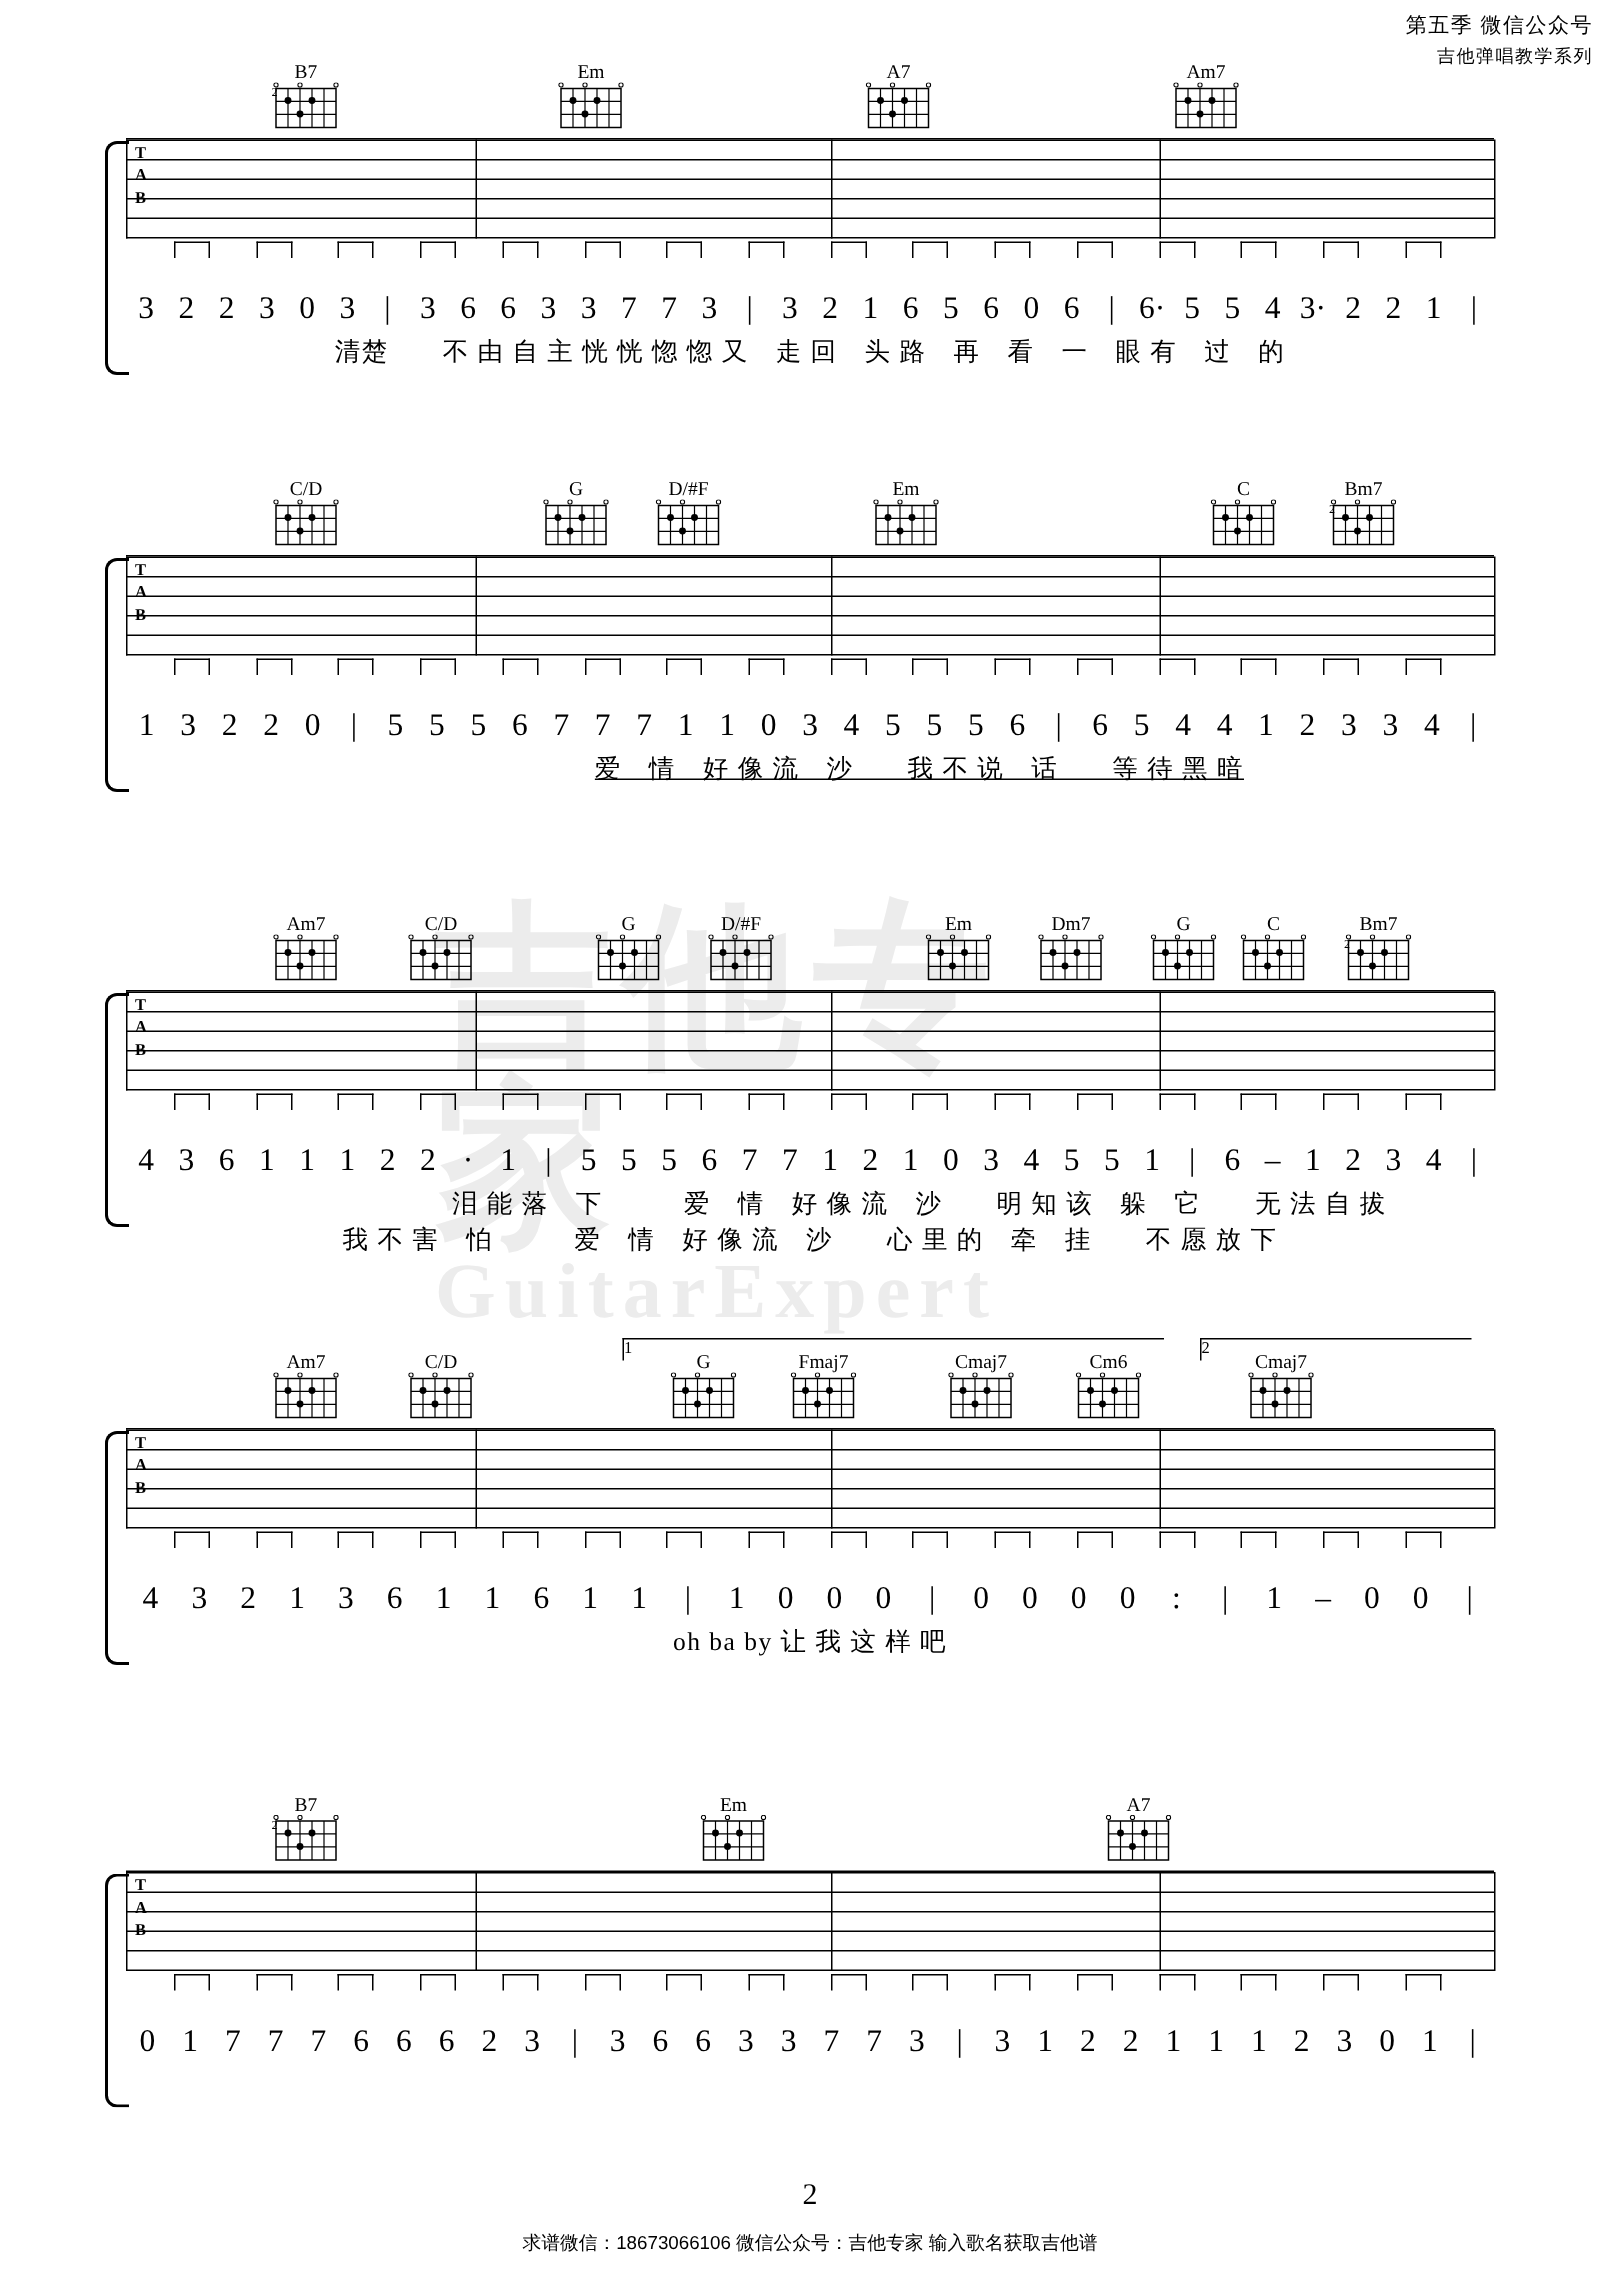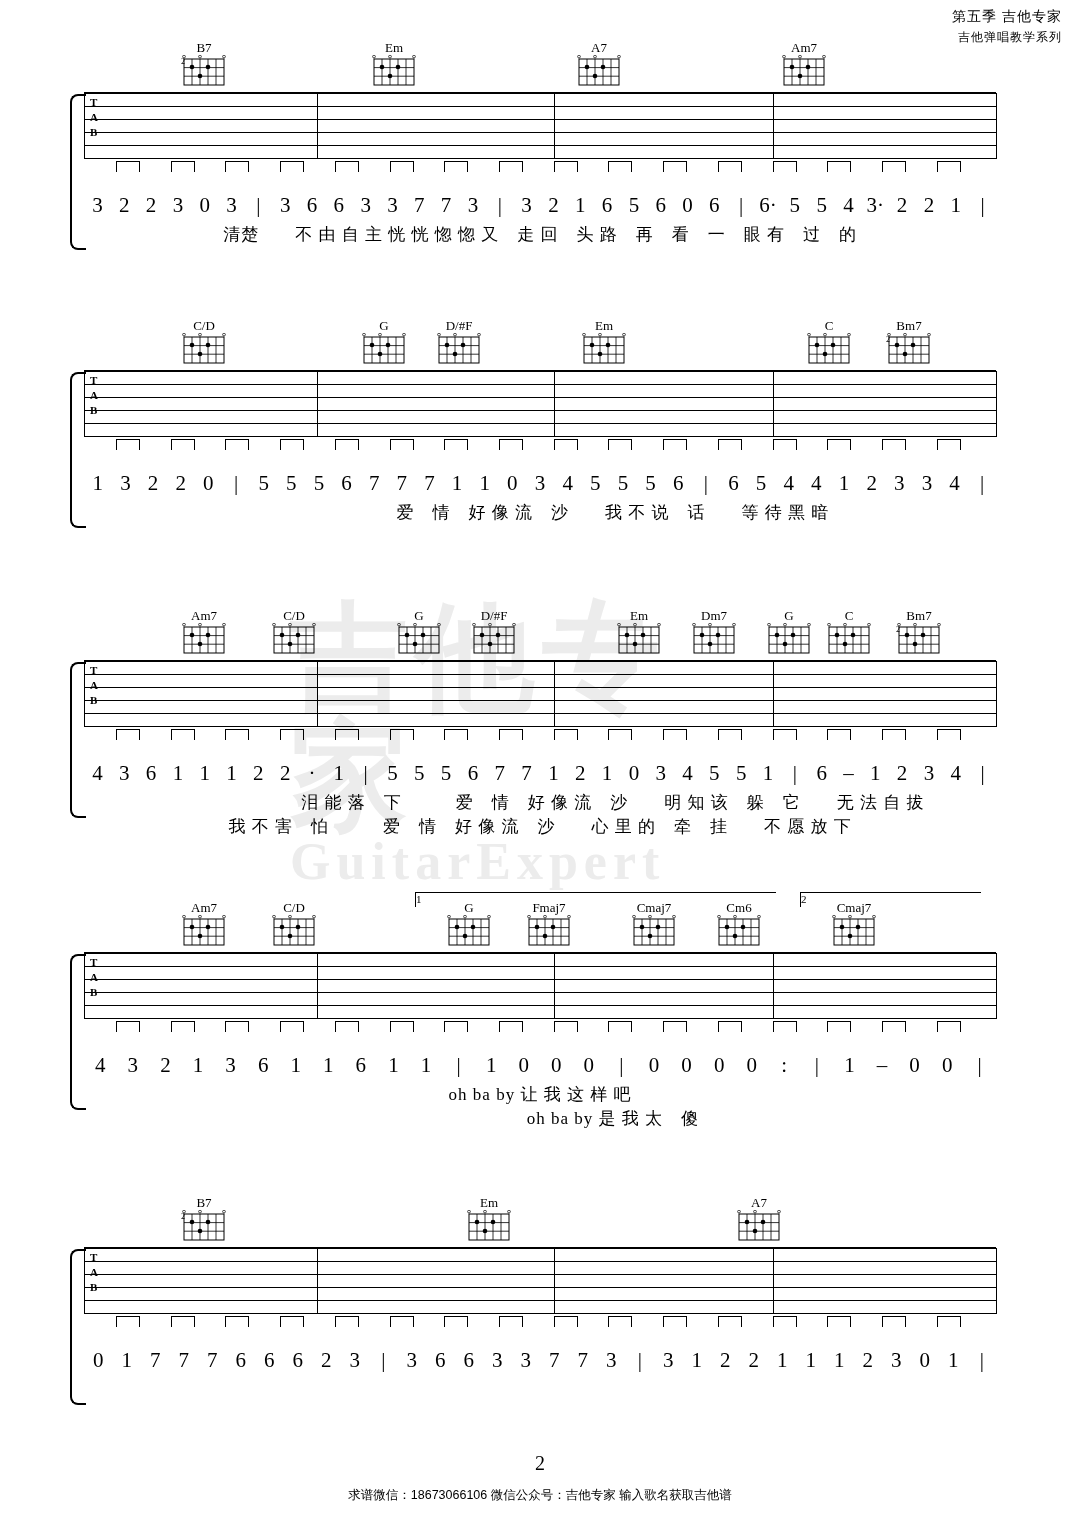--- a/index.html
+++ b/index.html
@@ -39,21 +39,21 @@
   .ly{position:absolute;text-align:center;transform:translateX(-50%);white-space:nowrap;}
 
   
   .pageno{position:absolute;left:0;right:0;top:1452px;text-align:center;font-size:20px;font-family:"Liberation Serif",serif;}
   .footer{position:absolute;left:0;right:0;top:1487px;text-align:center;font-size:12.5px;font-family:"Liberation Sans",sans-serif;}
 </style>
 </head>
 <body>
 
 <div class="header">
-  <div class="line1">第五季 吉他专家</div>
+  <div class="line1">第五季 微信公众号</div>
   <div class="line2">吉他弹唱教学系列</div>
 </div>
 
 <div class="watermark">
   <div>吉他专家</div>
   <div class="w2">GuitarExpert</div>
 </div>
 
 <div id="sheet">
     <div class="system" style="top: 40px;">
@@ -403,21 +403,21 @@
         <div class="n" style="left: 77.2727%; font-size: 21px;">4</div>
         <div class="n" style="left: 80.303%; font-size: 21px;">4</div>
         <div class="n" style="left: 83.3333%; font-size: 21px;">1</div>
         <div class="n" style="left: 86.3636%; font-size: 21px;">2</div>
         <div class="n" style="left: 89.3939%; font-size: 21px;">3</div>
         <div class="n" style="left: 92.4242%; font-size: 21px;">3</div>
         <div class="n" style="left: 95.4545%; font-size: 21px;">4</div>
         <div class="n" style="left: 98.4848%; font-size: 21px;">|</div>
       </div>
       <div class="lyrrow">
-        <div class="ly" style="left: 58%; letter-spacing: 1px;">爱　情　好 像 流　沙　　我 不 说　话　　等 待 黑 暗</div>
+        <div class="ly" style="left: 58%; letter-spacing: 1px; text-decoration: underline;">爱　情　好 像 流　沙　　我 不 说　话　　等 待 黑 暗</div>
       </div>
     </div>
     <div class="system" style="top: 608px;">
       <div class="chords">
         <div class="chord" style="left: 175px;">
           <div class="nm">Am7</div>
           <div class="grid">
             <svg class="g" viewBox="0 0 46 34">
               <rect x="3" y="4" width="40" height="26" fill="none" stroke="#000" stroke-width="1"></rect>
               <line x1="11" y1="4" x2="11" y2="30" stroke="#000" stroke-width="0.8"></line>
@@ -879,23 +879,20 @@
         <div class="n" style="left: 80.3571%; font-size: 21px;">|</div>
         <div class="n" style="left: 83.9286%; font-size: 21px;">1</div>
         <div class="n" style="left: 87.5%; font-size: 21px;">–</div>
         <div class="n" style="left: 91.0714%; font-size: 21px;">0</div>
         <div class="n" style="left: 94.6429%; font-size: 21px;">0</div>
         <div class="n" style="left: 98.2143%; font-size: 21px;">|</div>
       </div>
       <div class="lyrrow">
         <div class="ly" style="left: 50%; letter-spacing: 1px;">oh ba by 让 我 这 样 吧</div>
       </div>
-      <div class="lyrrow">
-        <div class="ly" style="left: 58%; letter-spacing: 1px;">oh ba by 是 我 太　傻</div>
-      </div>
       <div style="position: absolute; top: -8px; left: 415px; width: 360px; height: 14px; border-top: 1.4px solid rgb(0, 0, 0); border-left: 1.4px solid rgb(0, 0, 0); font-size: 11px;">1</div>
       <div style="position: absolute; top: -8px; left: 800px; width: 180px; height: 14px; border-top: 1.4px solid rgb(0, 0, 0); border-left: 1.4px solid rgb(0, 0, 0); font-size: 11px;">2</div>
     </div>
     <div class="system" style="top: 1195px;">
       <div class="chords">
         <div class="chord" style="left: 175px;">
           <div class="nm">B7</div>
           <div class="grid">
             <svg class="g" viewBox="0 0 46 34">
               <rect x="3" y="4" width="40" height="26" fill="none" stroke="#000" stroke-width="1"></rect>

